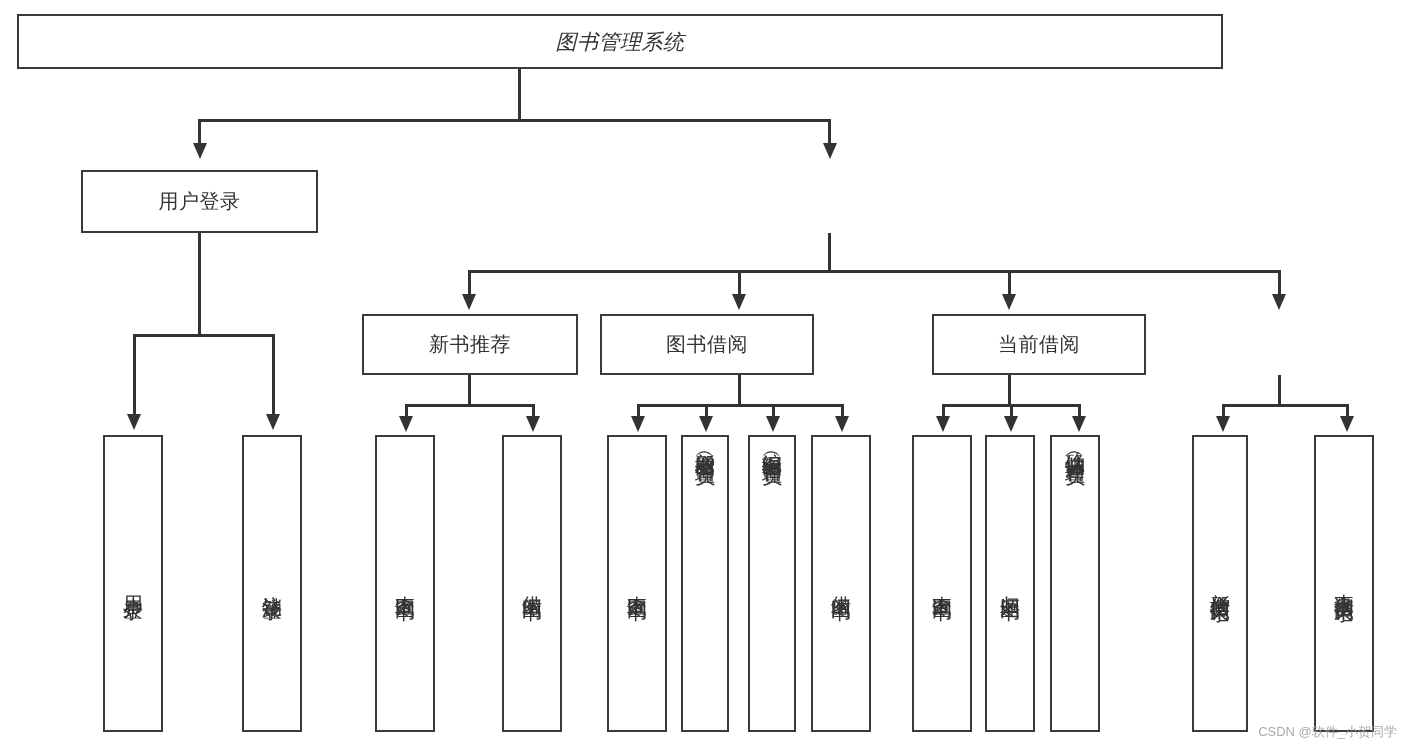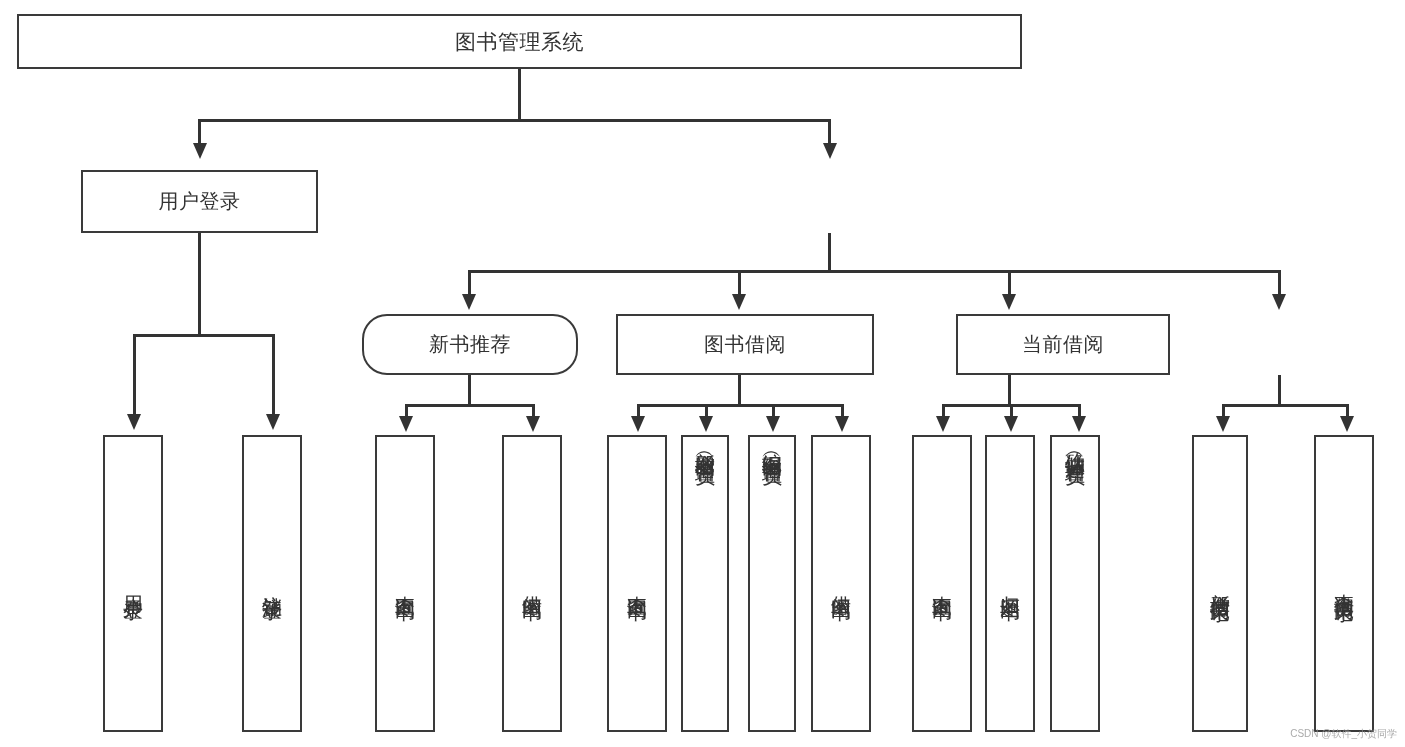--- a/index.html
+++ b/index.html
@@ -72,33 +72,33 @@
     height: 0;
     border-left: 7px solid transparent;
     border-right: 7px solid transparent;
     border-top: 16px solid #333333;
   }
   
   #watermark {
     position: absolute;
     right: 8px;
     bottom: 6px;
-    font-size: 10px;
+    font-size: 13px;
     color: #9b9b9b;
     opacity: 0.85;
     white-space: nowrap;
     font-family: "Liberation Sans", "DejaVu Sans", sans-serif;
   }
 </style>
 </head>
 <body>
 
 <div id="diagram-canvas">
 
-  <div class="node root" style="left:17px; top:14px; width:1005px; height:55px;">
+  <div class="node root" style="left:17px; top:14px; width:1206px; height:55px;font-style:italic;">
     <span class="label">图书管理系统</span>
   </div>
 
   <div class="edge v" style="left:518px; top:69px; width:2.5px; height:51px;"></div>
 
   <div class="edge h" style="left:198px; top:119px; width:632px; height:2.5px;"></div>
 
   <div class="edge v" style="left:198px; top:119px; height:26px;"></div>
   <div class="arrow" style="left:192.5px; top:143px;"></div>
   <div class="edge v" style="left:828px; top:119px; height:26px;"></div>
@@ -119,27 +119,27 @@
   <div class="edge h" style="left:468px; top:270px; width:811px;"></div>
   <div class="edge v" style="left:468px; top:270px; height:26px;"></div>
   <div class="arrow" style="left:462px; top:294px;"></div>
   <div class="edge v" style="left:738px; top:270px; height:26px;"></div>
   <div class="arrow" style="left:732px; top:294px;"></div>
   <div class="edge v" style="left:1008px; top:270px; height:26px;"></div>
   <div class="arrow" style="left:1002px; top:294px;"></div>
   <div class="edge v" style="left:1278px; top:270px; height:26px;"></div>
   <div class="arrow" style="left:1272px; top:294px;"></div>
 
-  <div class="node level3" style="left:362px; top:314px; width:216px; height:61px;border-radius:25px;">
+  <div class="node level3" style="left:362px; top:314px; width:216px; height:61px;">
     <span class="label">新书推荐</span>
   </div>
-  <div class="node level3" style="left:616px; top:314px; width:258px; height:61px;">
+  <div class="node level3" style="left:600px; top:314px; width:214px; height:61px;">
     <span class="label">图书借阅</span>
   </div>
-  <div class="node level3" style="left:956px; top:314px; width:214px; height:61px;">
+  <div class="node level3" style="left:932px; top:314px; width:214px; height:61px;">
     <span class="label">当前借阅</span>
   </div>
 
   <div class="edge v" style="left:468px; top:375px; height:31px;"></div>
   <div class="edge h" style="left:405px; top:404px; width:127px;"></div>
   <div class="edge v" style="left:405px; top:404px; height:14px;"></div>
   <div class="arrow" style="left:399px; top:416px;"></div>
   <div class="edge v" style="left:532px; top:404px; height:14px;"></div>
   <div class="arrow" style="left:526px; top:416px;"></div>
 

